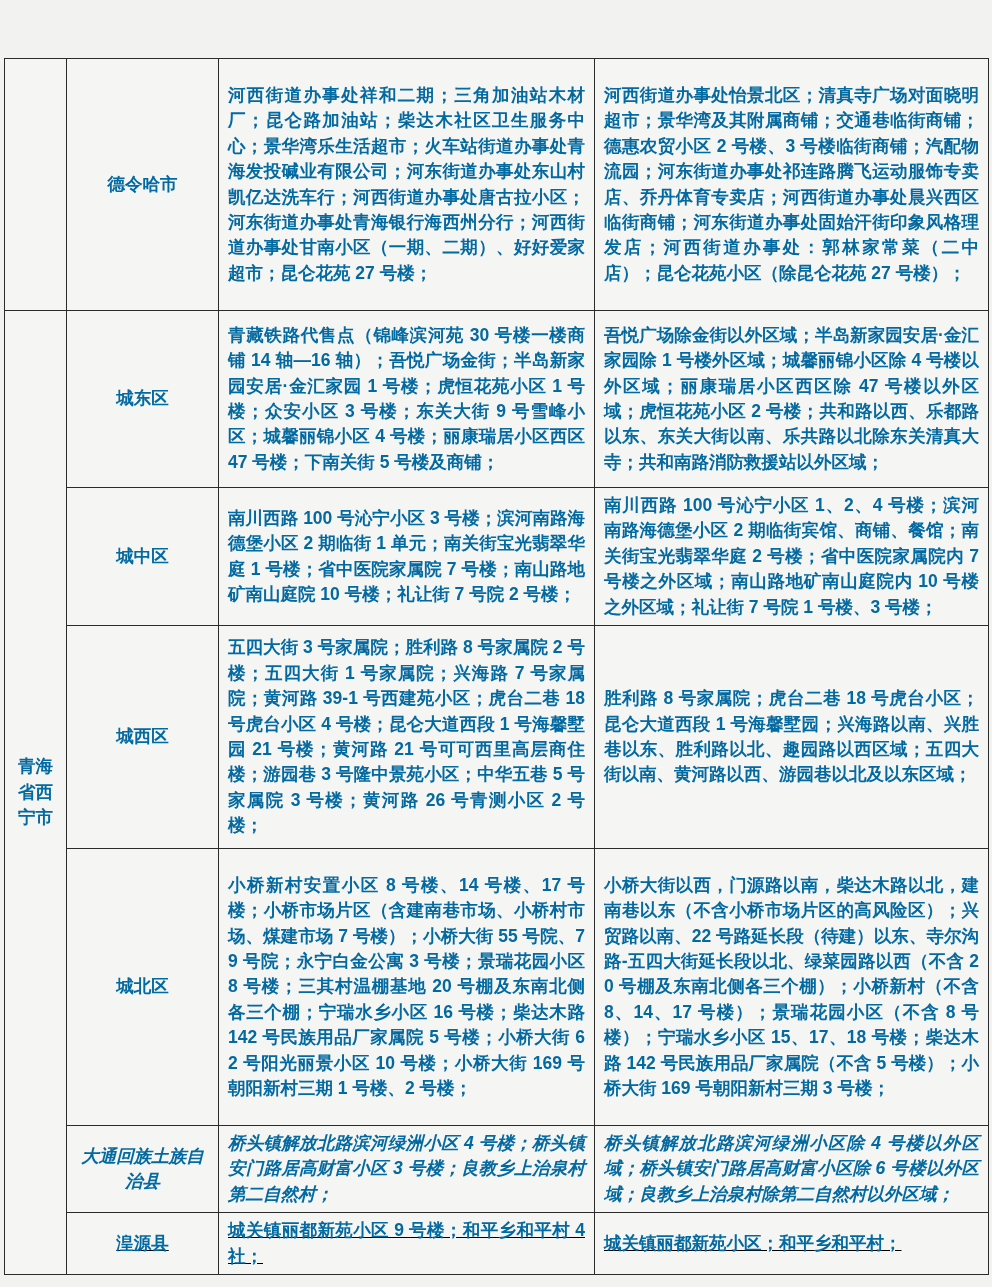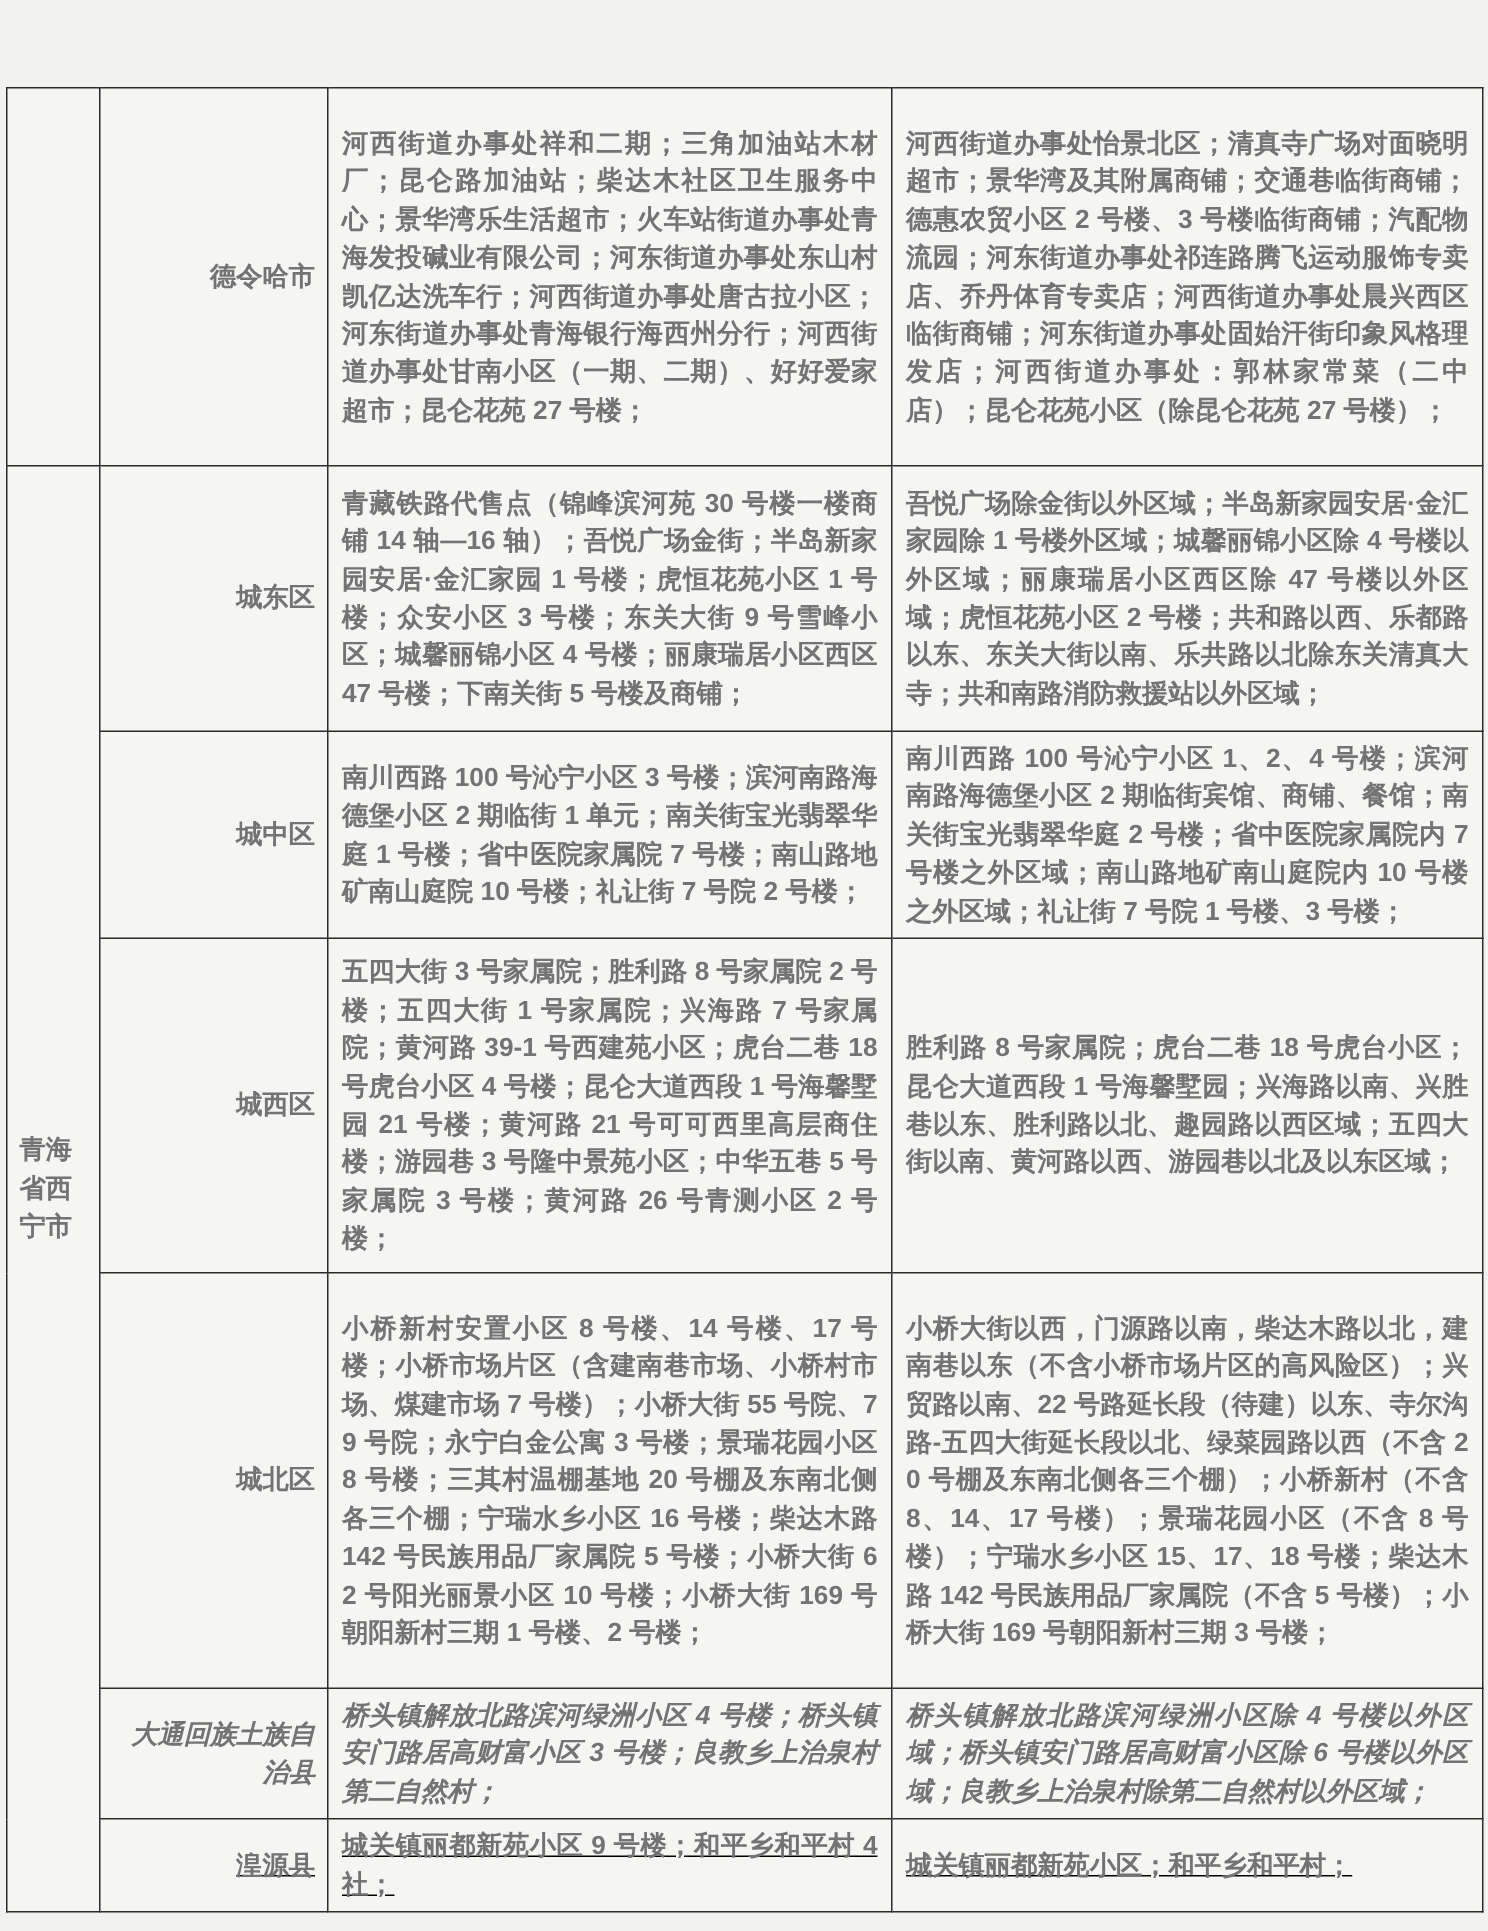--- a/index.html
+++ b/index.html
@@ -19,35 +19,35 @@
     position: absolute;
     left: 4px;
     top: 58px;
     width: 984px;
     border-collapse: collapse;
     table-layout: fixed;
   }
   table.risk-table td {
     border: 1.6px solid #2b2b2b;
     vertical-align: middle;
-    color: #737373;
+    color: #0369a1;
     font-weight: 700;
     font-size: 17.5px;
     line-height: 25.4px;
     background: #f5f5f3;
     overflow: hidden;
   }
   td.region-col {
     padding: 0 8px;
-    text-align: left;
+    text-align: center;
     word-break: break-all;
   }
   td.district-col {
     padding: 4px 8px;
-    text-align: right;
+    text-align: center;
     word-break: break-all;
   }
   td.addr-col {
     padding: 5px 9px;
     text-align: justify;
     text-align-last: left;
     word-break: break-all;
   }
   col.c1 { width: 62px; }
   col.c2 { width: 152px; }

